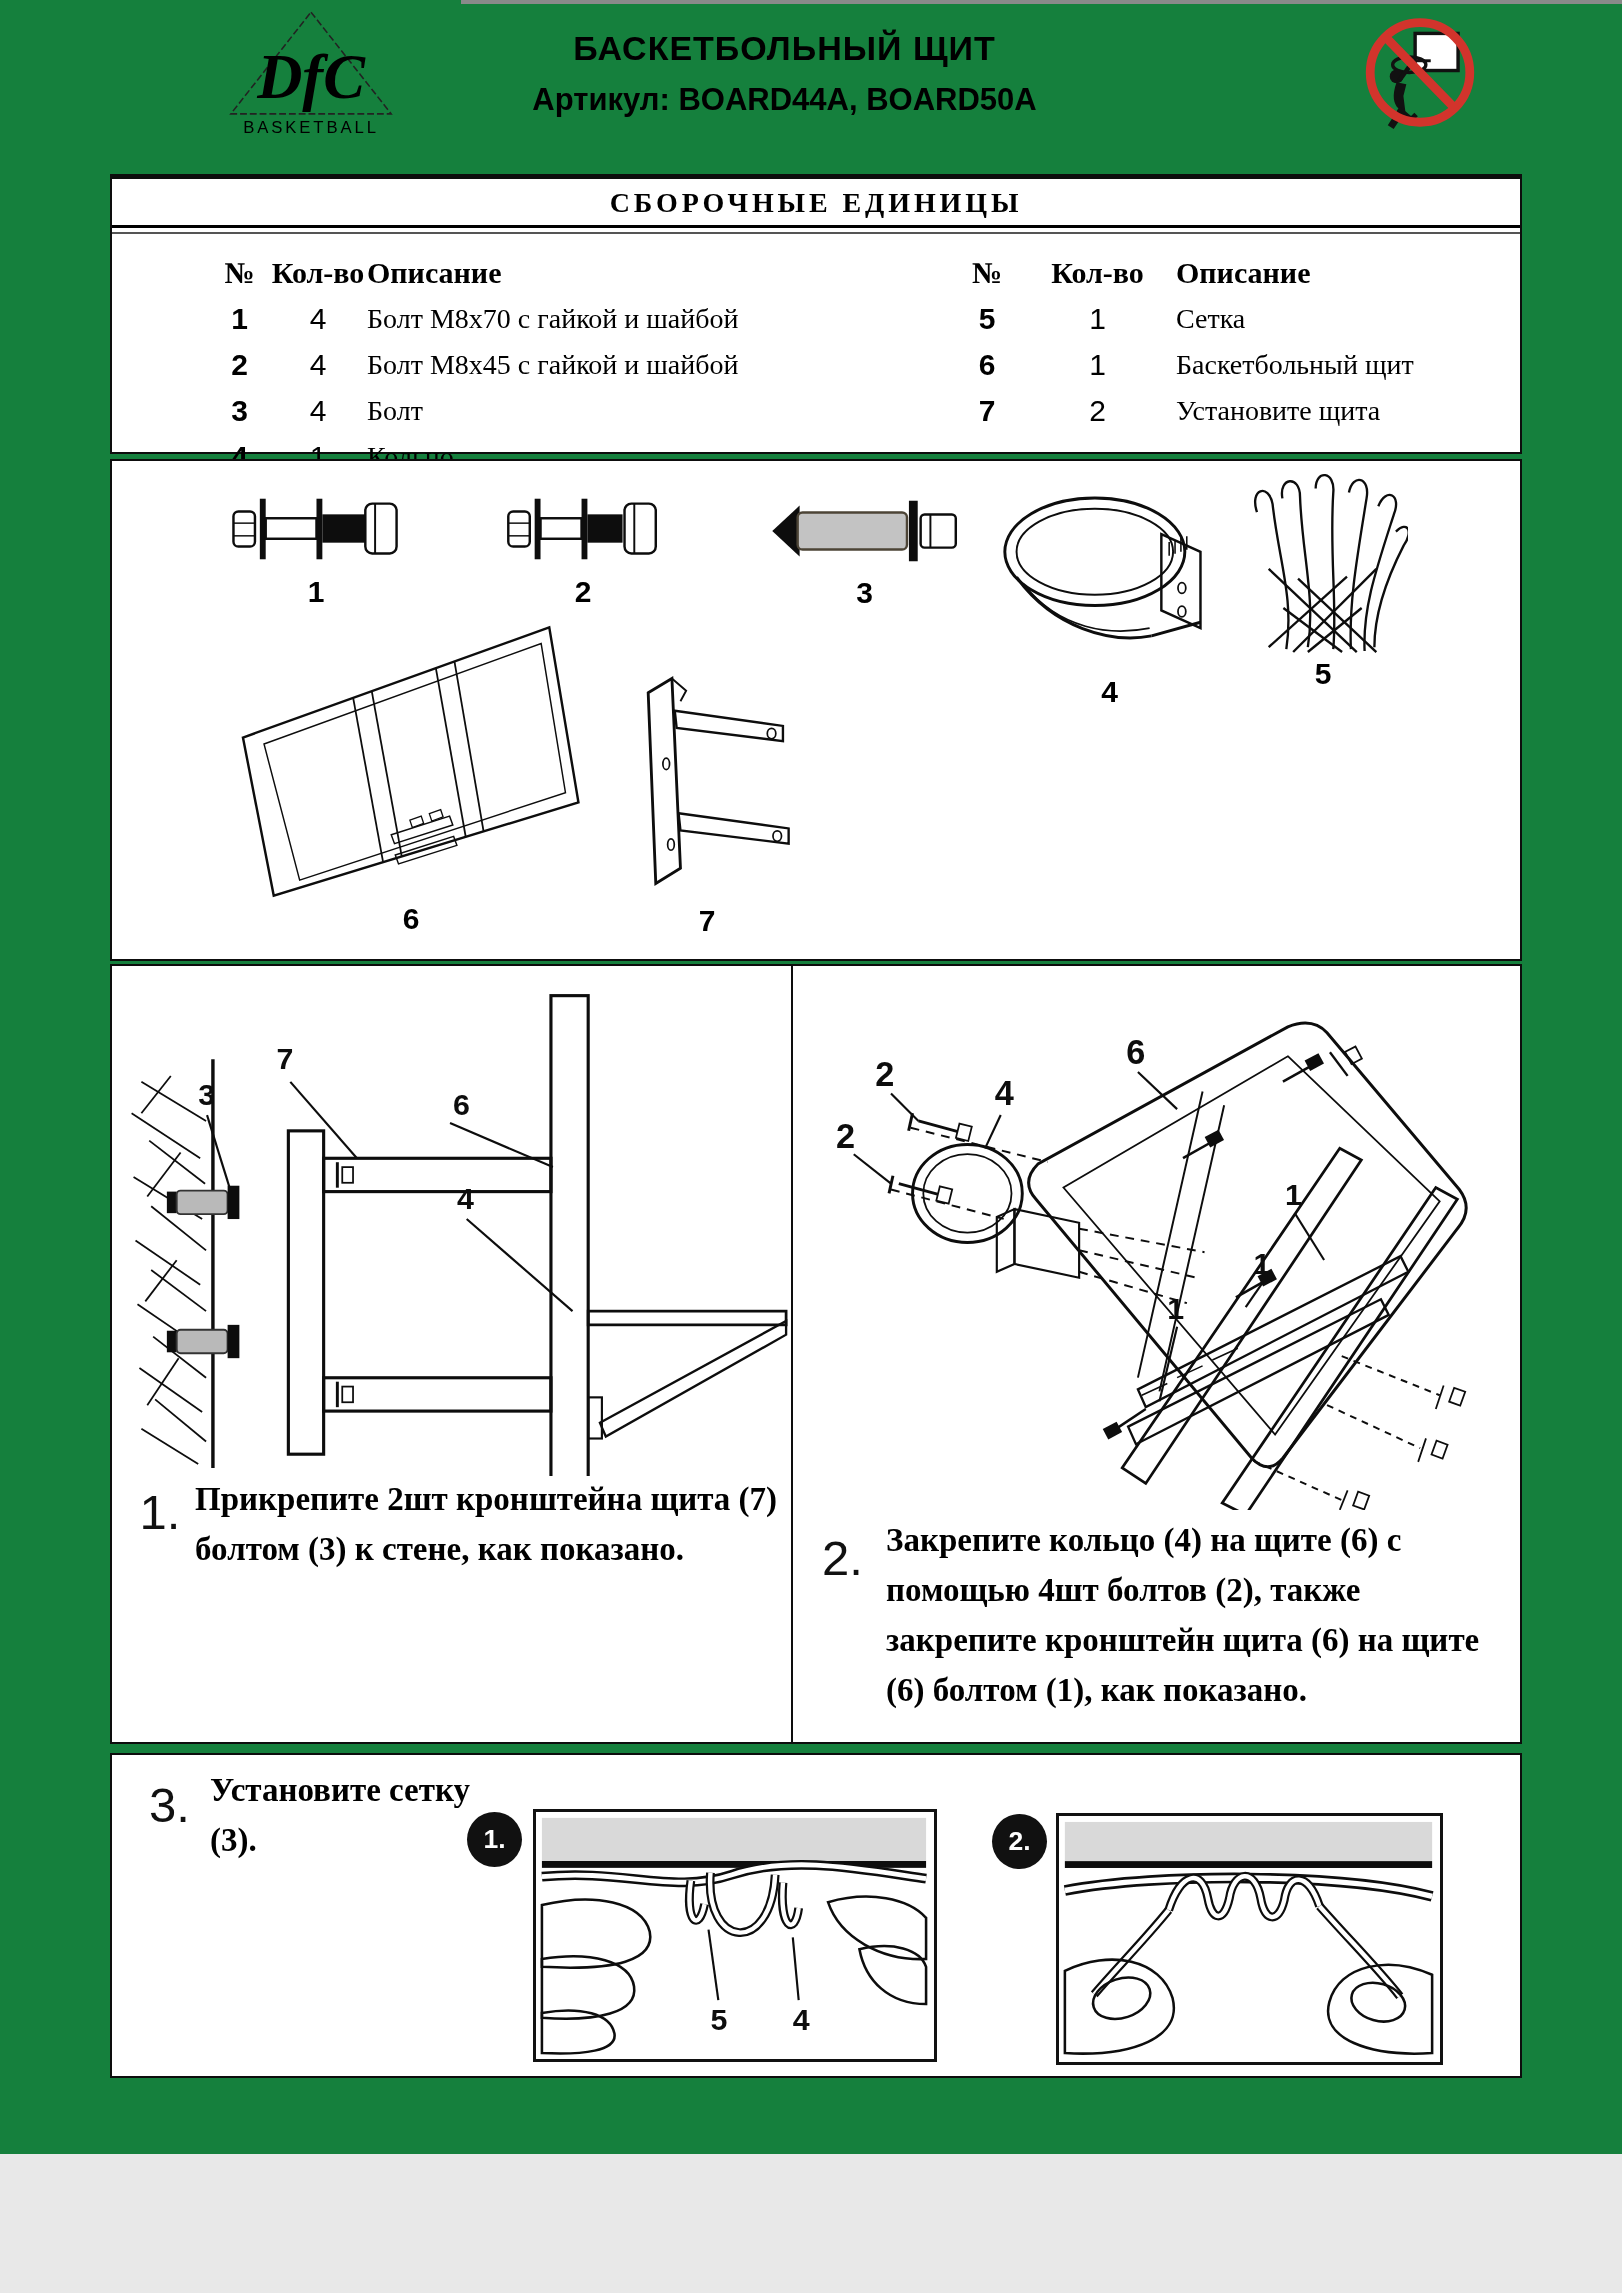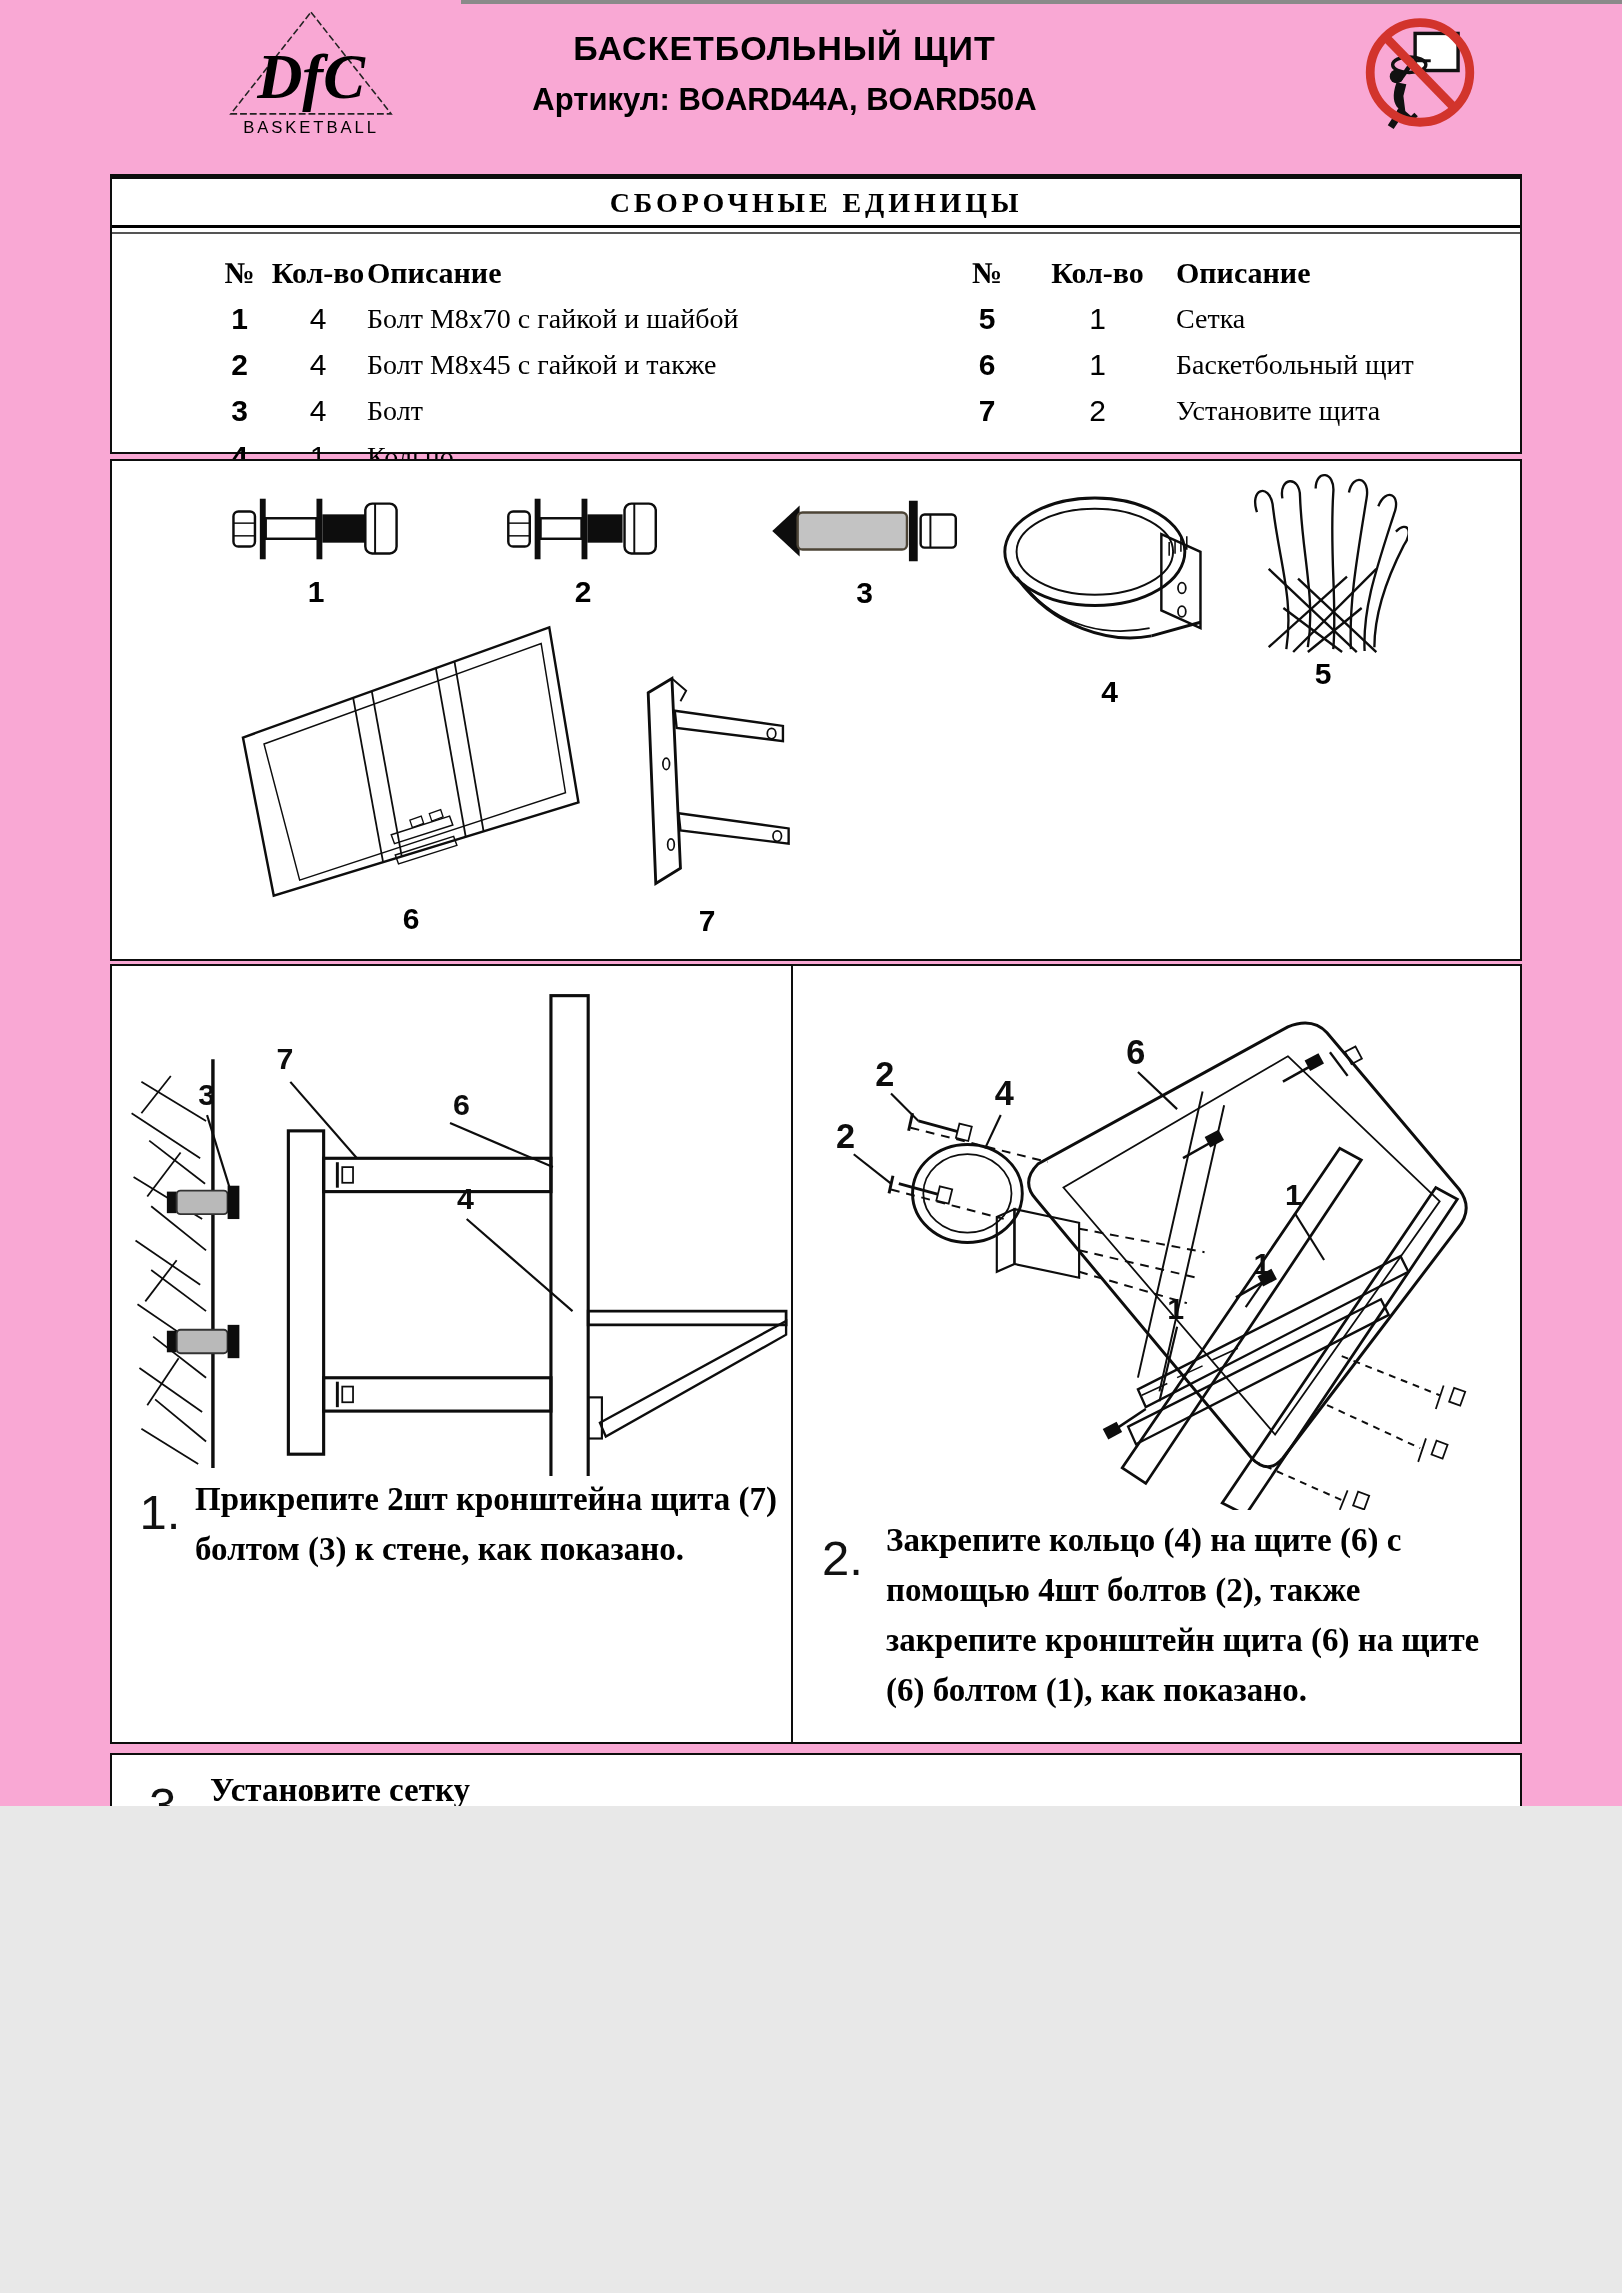--- a/index.html
+++ b/index.html
@@ -1,16 +1,16 @@
 <!DOCTYPE html>
 <html><head>
 <meta charset="utf-8">
 <style>
   html,body{margin:0;padding:0;background:#e8e8e8;}
-  .page{position:relative;width:1622px;height:1806px;background:#f9a8d4;font-family:"Liberation Sans",sans-serif;color:#000;overflow:hidden;}
+  .page{position:relative;width:1622px;height:2154px;background:#15803d;font-family:"Liberation Sans",sans-serif;color:#000;overflow:hidden;}
   .scan-line{position:absolute;left:461px;top:0;width:1161px;height:3.9px;background:#8a8a8a;}
   
   .logo{position:absolute;left:223px;top:7.8px;width:176px;text-align:center;}
   .logo-sub{font-weight:normal;font-size:16.7px;letter-spacing:2.9px;margin-top:-3.9px;}
   .title-block{position:absolute;left:461px;top:29px;width:647px;text-align:center;}
   .doc-title{font-size:34px;font-weight:bold;letter-spacing:1px;}
   .doc-article{font-size:31px;font-weight:bold;margin-top:13.7px;}
   .nodunk{position:absolute;left:1360px;top:9.8px;width:120px;height:123px;}
   
   .box{position:absolute;left:110px;width:1412px;border:2.9px solid #0d0d0d;background:#fff;box-sizing:border-box;}
@@ -91,21 +91,21 @@
         <span class="hcell">Описание</span>
       </div>
       <div class="row">
         <span class="c-num">1</span>
         <span class="c-qty">4</span>
         <span class="c-desc">Болт M8x70 с гайкой и шайбой</span>
       </div>
       <div class="row">
         <span class="c-num">2</span>
         <span class="c-qty">4</span>
-        <span class="c-desc">Болт M8x45 с гайкой и также</span>
+        <span class="c-desc">Болт M8x45 с гайкой и шайбой</span>
       </div>
       <div class="row">
         <span class="c-num">3</span>
         <span class="c-qty">4</span>
         <span class="c-desc">Болт</span>
       </div>
       <div class="row">
         <span class="c-num">4</span>
         <span class="c-qty">1</span>
         <span class="c-desc">Кольцо</span>

